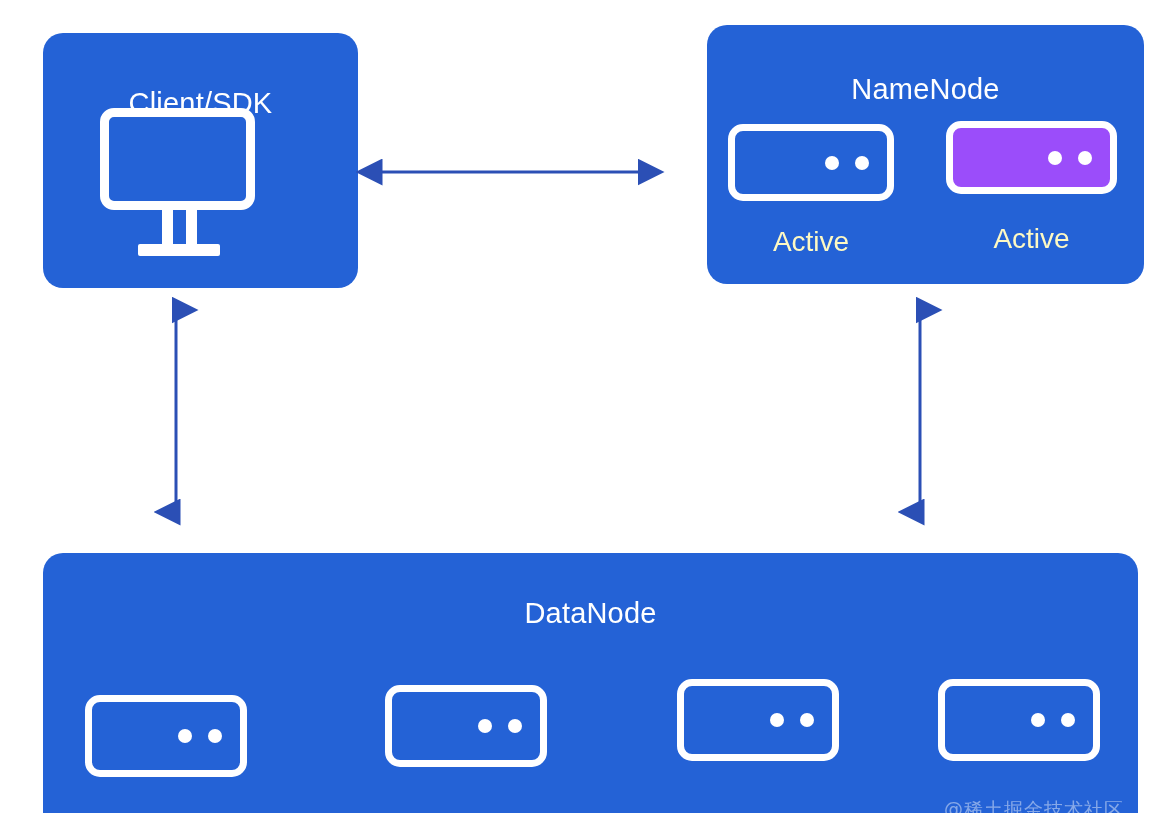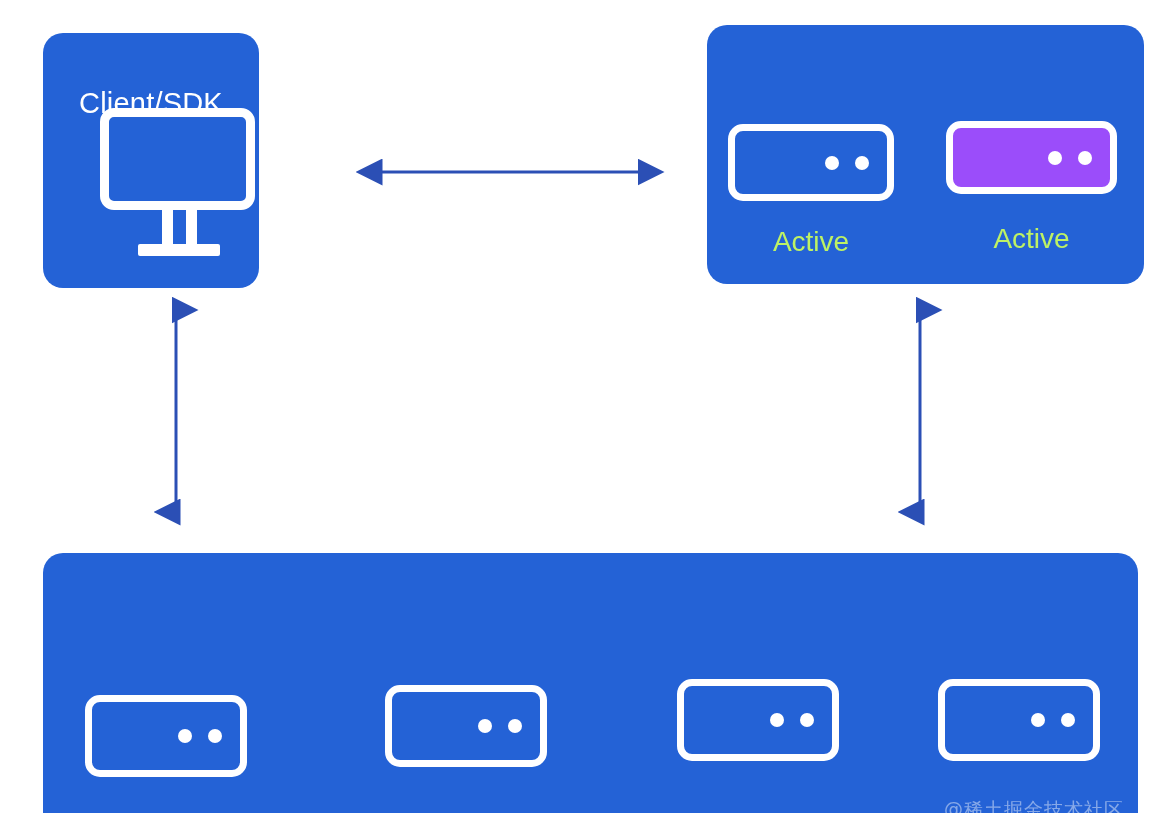--- a/index.html
+++ b/index.html
@@ -36,21 +36,21 @@
     font-weight: 400;
     letter-spacing: 0.2px;
     line-height: 1;
     white-space: nowrap;
   }
 
   
   #client-box {
     left: 43px;
     top: 33px;
-    width: 216px;
+    width: 315px;
     height: 255px;
   }
   #client-title {
     top: 56px;
   }
 
   
   .monitor {
     position: absolute;
     left: 57px;
@@ -140,21 +140,21 @@
     height: 77px;
   }
   #server-standby {
     left: 239px;
     top: 96px;
     width: 171px;
     height: 73px;
   }
   .sub-label {
     position: absolute;
-    color: #bef264;
+    color: #fef9c3;
     font-size: 28px;
     line-height: 1;
     white-space: nowrap;
     text-align: center;
   }
   #label-active  { left: 21px;  top: 203px; width: 166px; }
   #label-standby { left: 239px; top: 200px; width: 171px; }
 
   
   .dn-server { width: 162px; height: 82px; }
@@ -193,35 +193,37 @@
     <div class="box-title" id="client-title">Client/SDK</div>
     <div class="monitor">
       <div class="monitor-screen"></div>
       <div class="monitor-leg left"></div>
       <div class="monitor-leg right"></div>
       <div class="monitor-base"></div>
     </div>
   </div>
 
   <div class="node-box" id="namenode-box">
+    <div class="box-title" id="namenode-title">NameNode</div>
 
     <div class="server" id="server-active">
       <span class="dot d1"></span>
       <span class="dot d2"></span>
     </div>
     <div class="sub-label" id="label-active">Active</div>
 
     <div class="server filled" id="server-standby">
       <span class="dot d1"></span>
       <span class="dot d2"></span>
     </div>
     <div class="sub-label" id="label-standby">Active</div>
   </div>
 
   <div class="node-box" id="datanode-box">
+    <div class="box-title" id="datanode-title">DataNode</div>
 
     <div class="server dn-server" id="dn-server-0">
       <span class="dot d1"></span>
       <span class="dot d2"></span>
     </div>
     <div class="server dn-server" id="dn-server-1">
       <span class="dot d1"></span>
       <span class="dot d2"></span>
     </div>
     <div class="server dn-server" id="dn-server-2">

